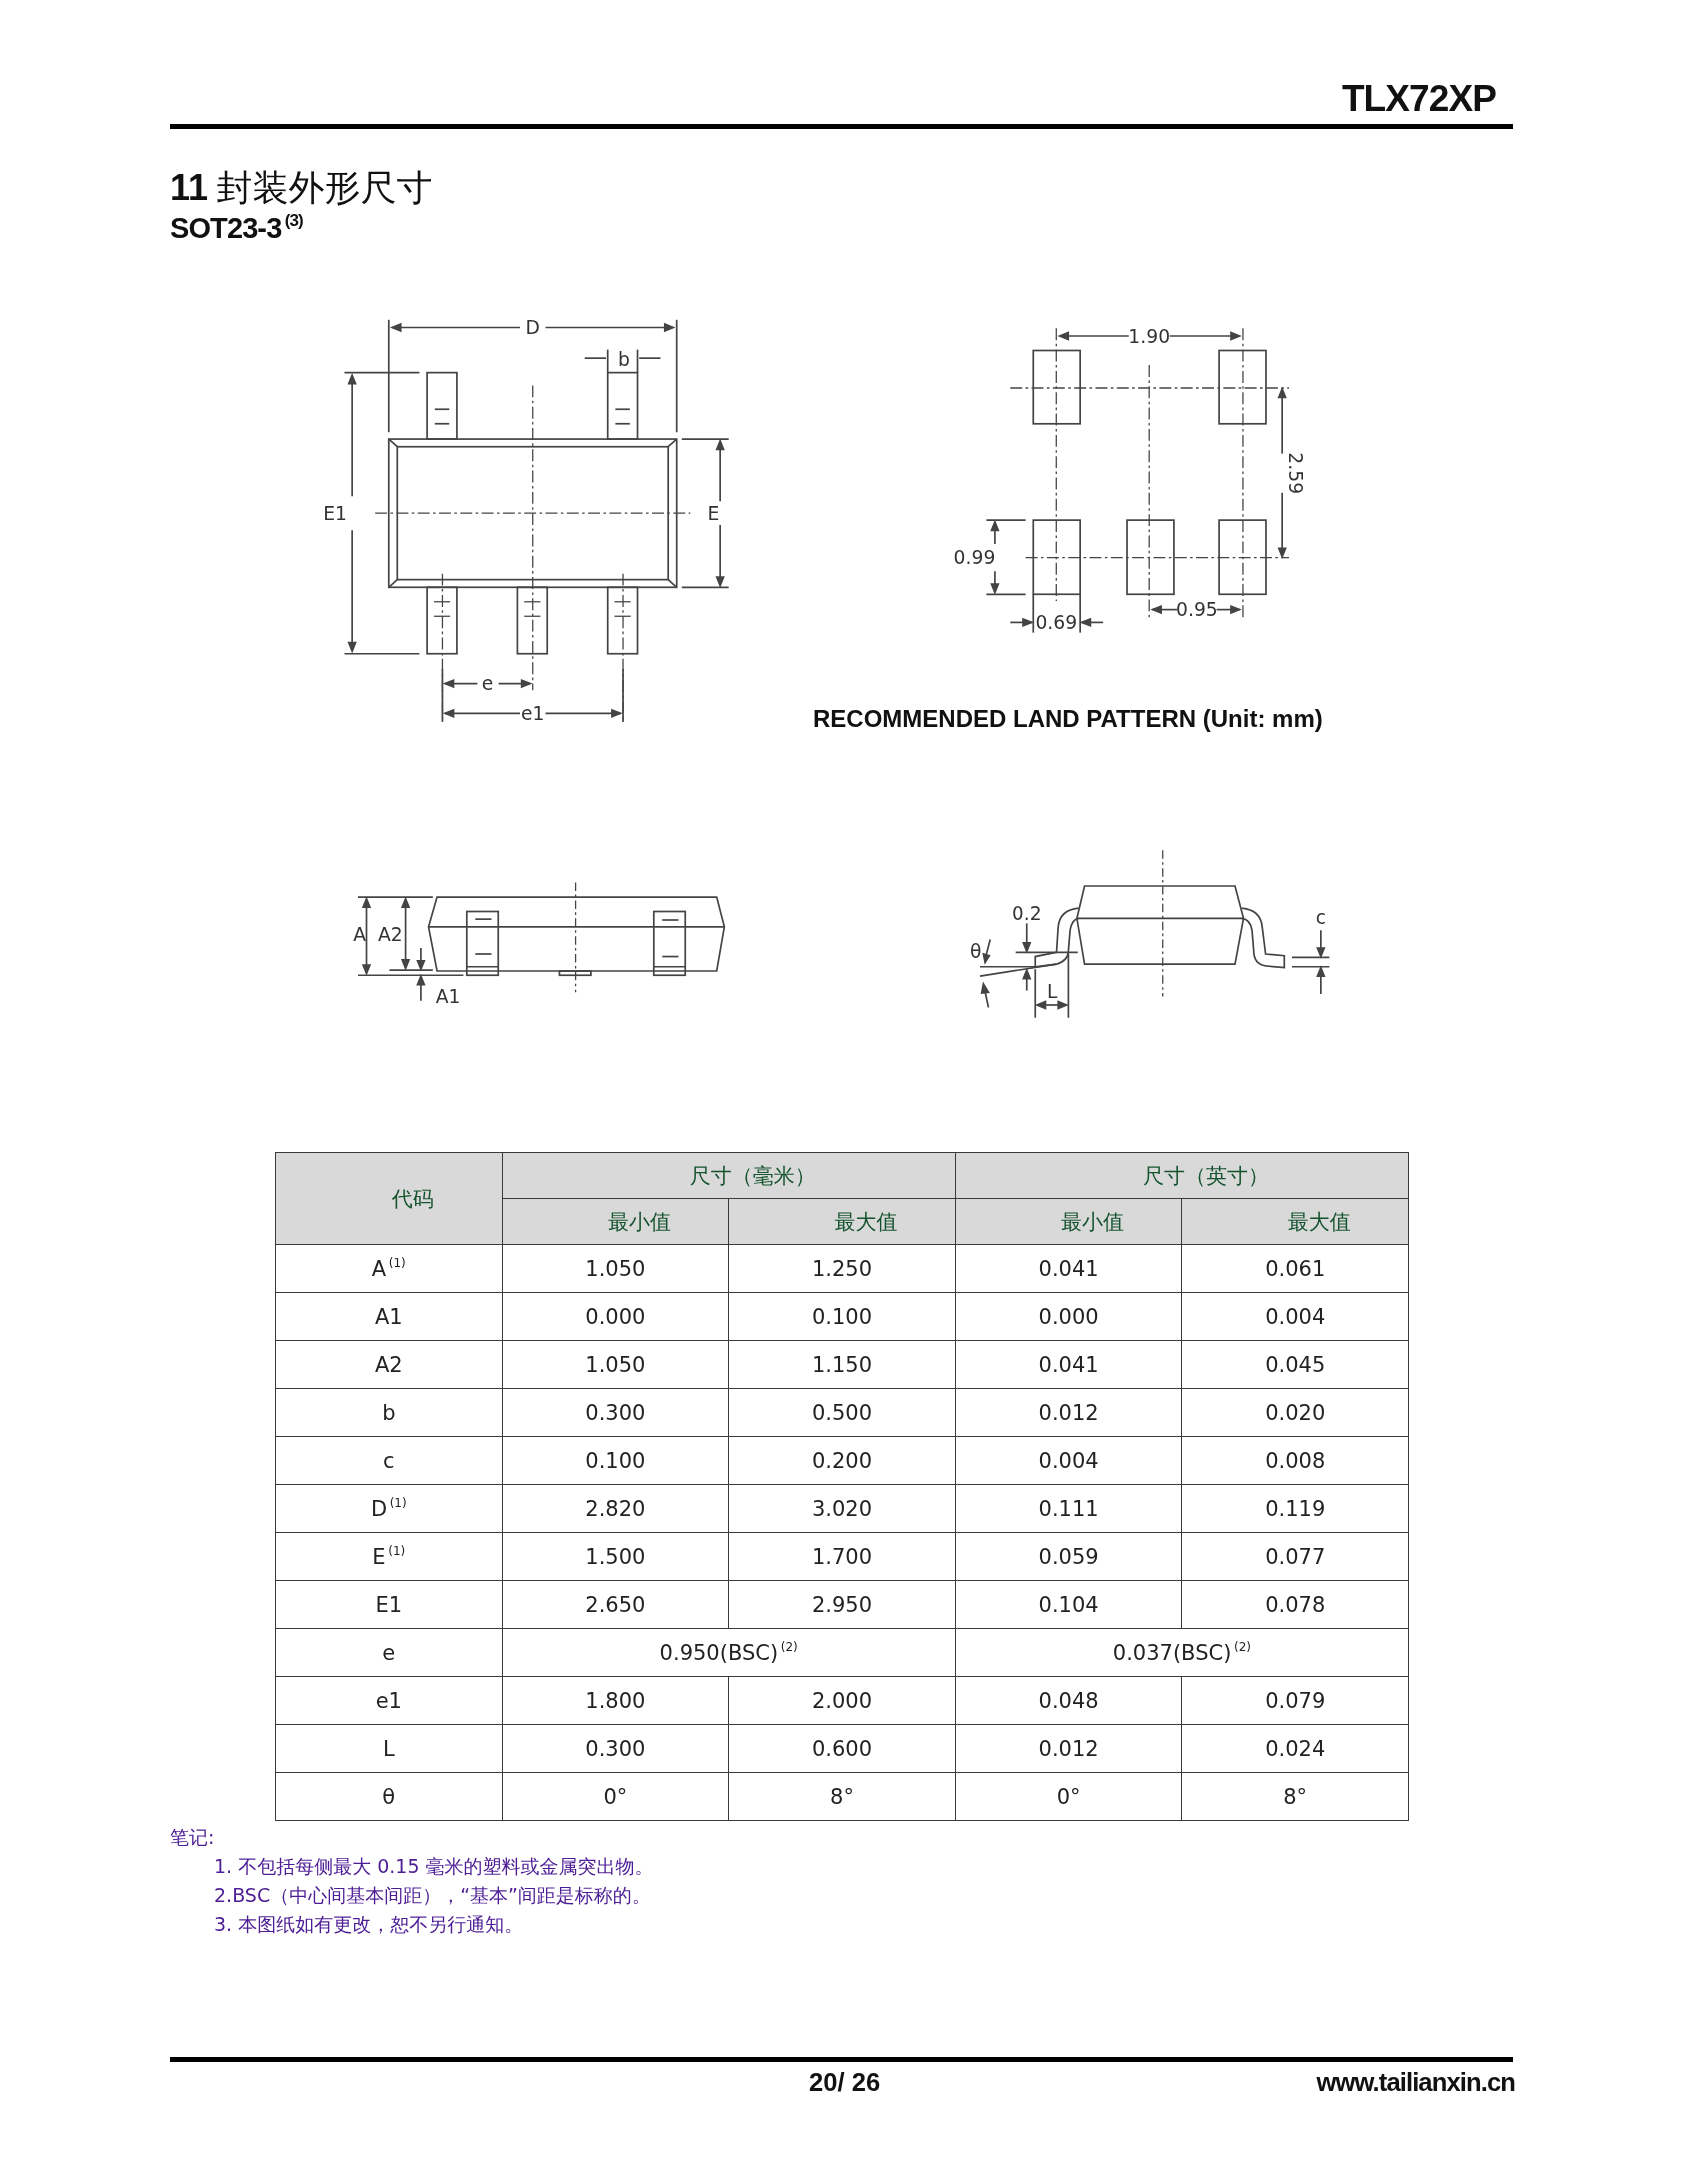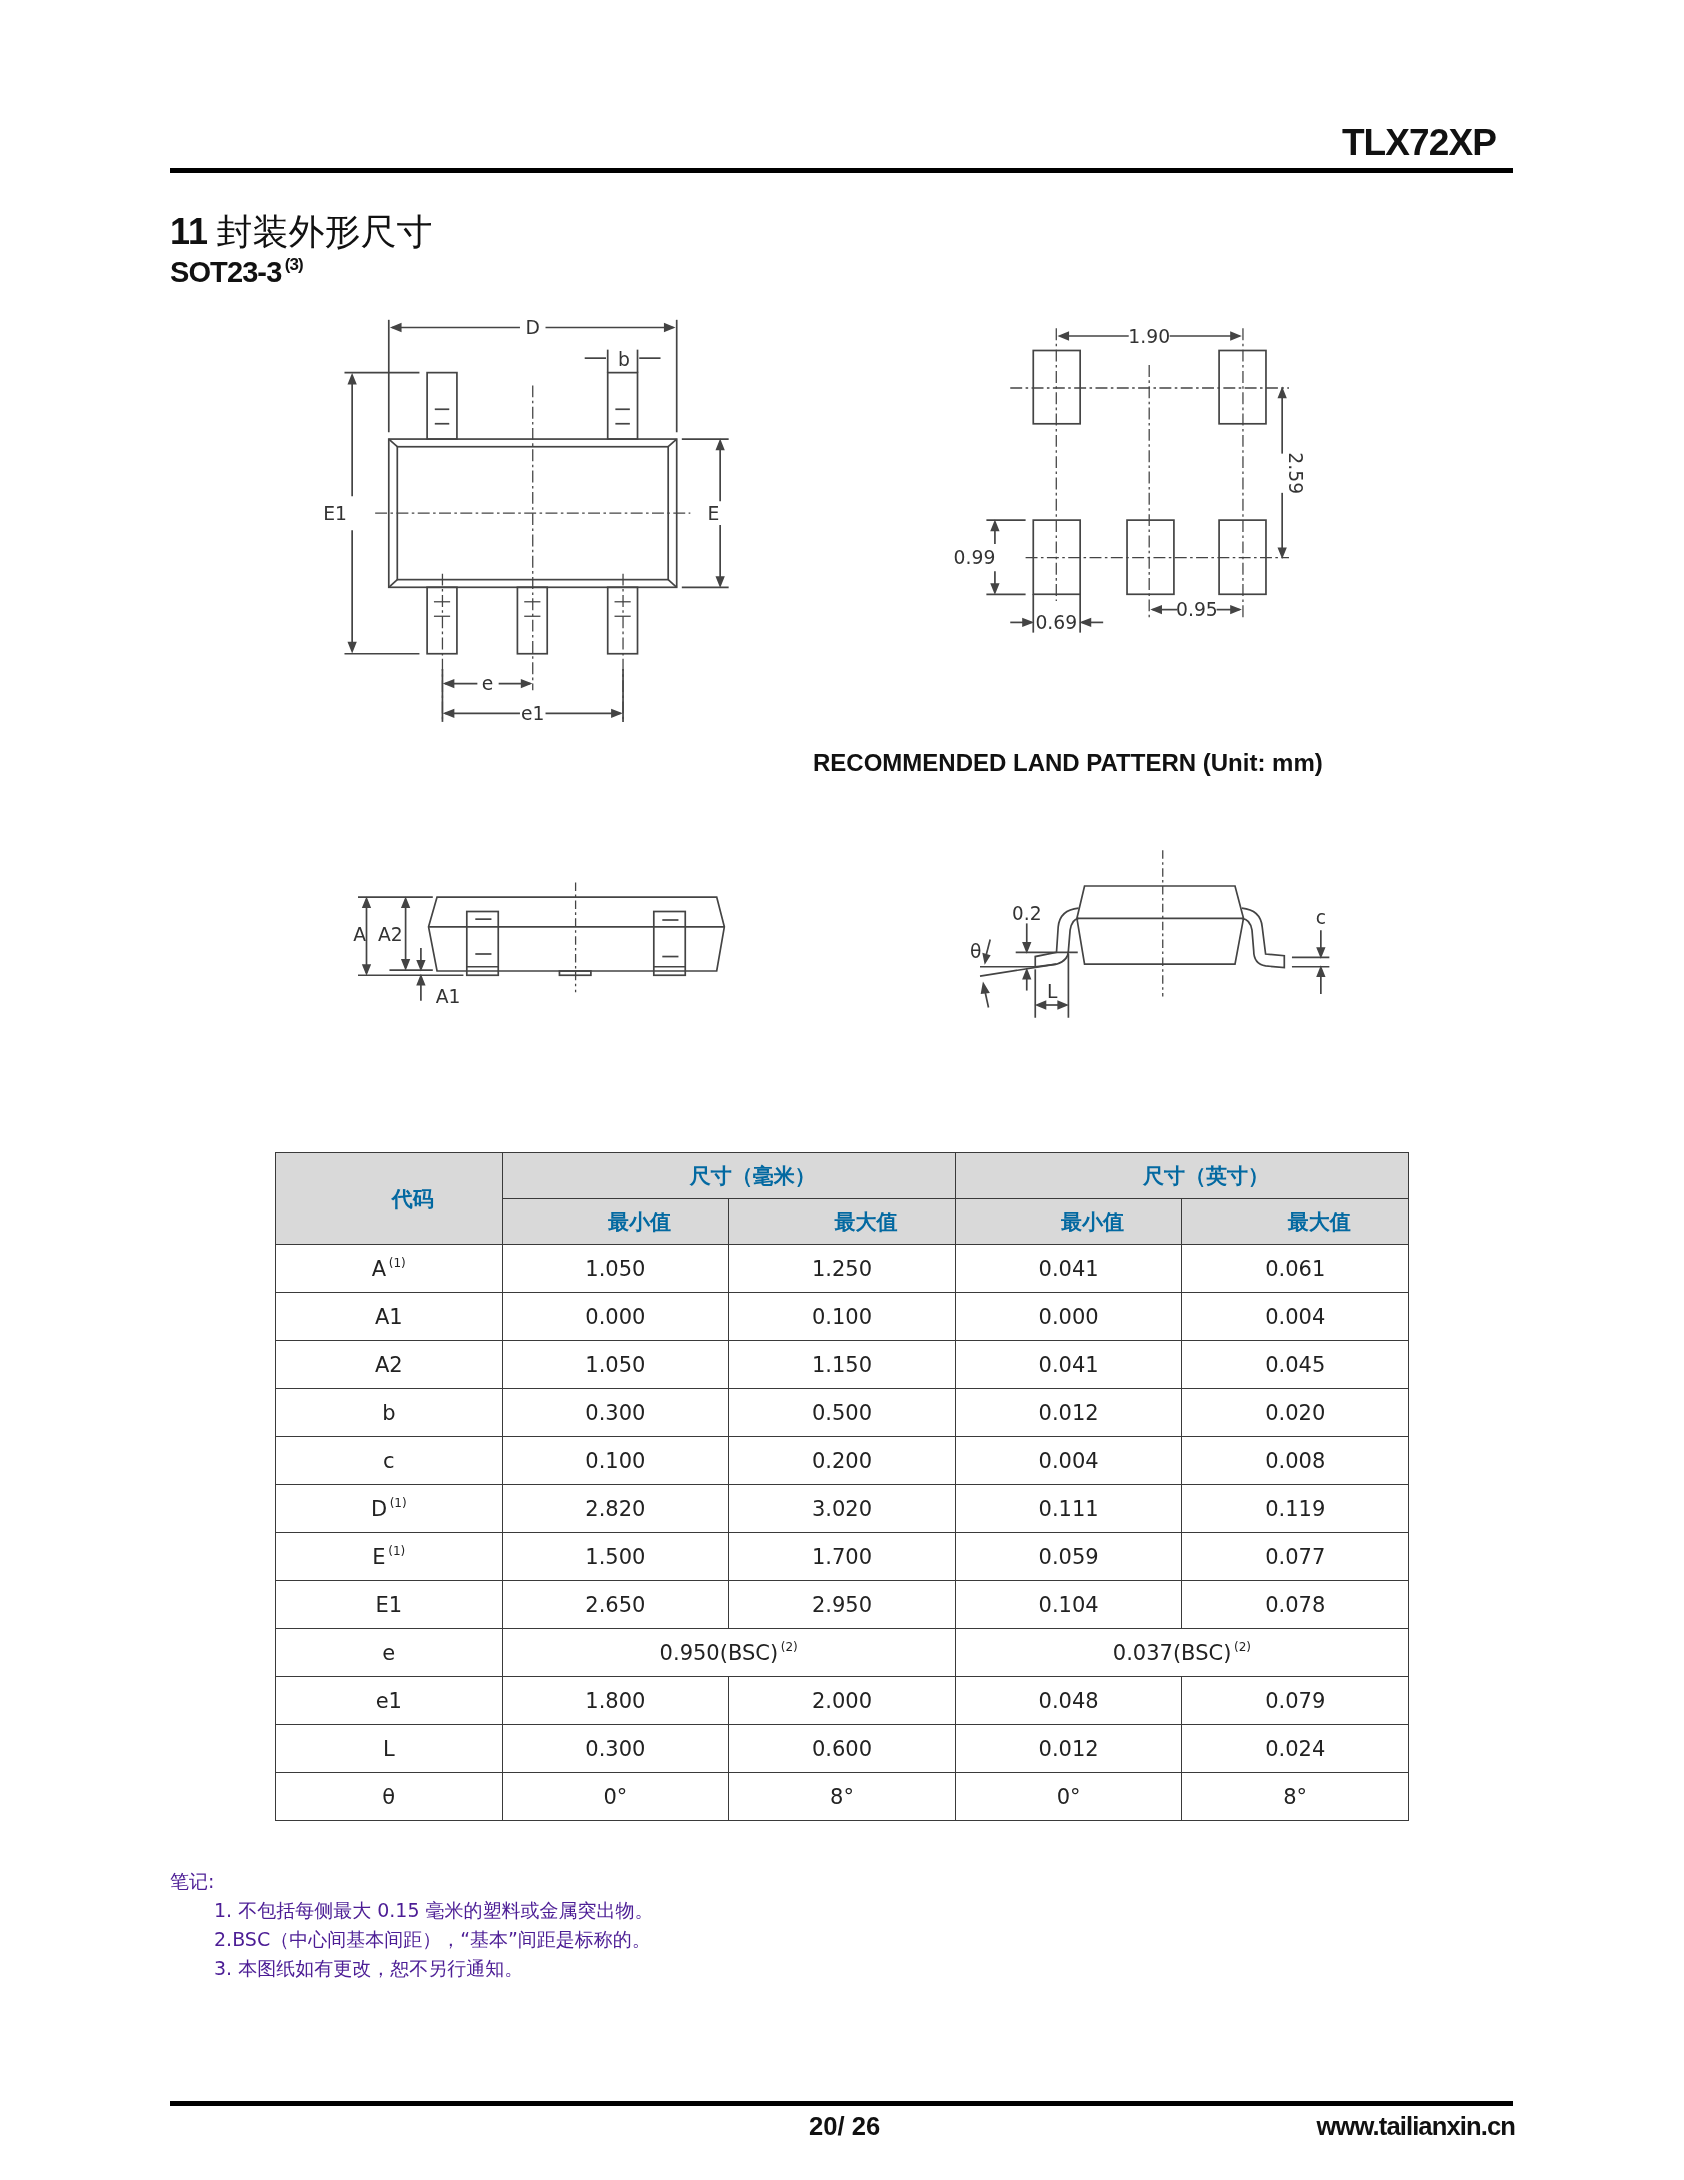--- a/index.html
+++ b/index.html
@@ -1,32 +1,32 @@
 <!DOCTYPE html>
 <html style="font-size:13.6px"><head>
 <meta charset="utf-8">
 <style>
   html, body { margin: 0; padding: 0; background: #ffffff; }
   body { width: 1685px; height: 2181px; position: relative; overflow: hidden;
          font-family: "Liberation Sans", "DejaVu Sans", sans-serif; color: #111; }
-  .abs { position: absolute; margin-top: 44px; }
+  .abs { position: absolute; }
   .doc-title { right: 189px; top: 78px; font-size: 37px; font-weight: bold; letter-spacing: -0.9px; }
   .rule-top { left: 170px; top: 124px; width: 1343px; height: 5.1px; background: #000; }
   .section-title { left: 170px; top: 164px; font-size: 36px; white-space: nowrap; }
   .section-title .num { font-weight: bold; margin-right: 8.5px; }
   .pkg-title { left: 170px; top: 211px; font-size: 29px; font-weight: bold; letter-spacing: -0.9px; }
   .pkg-title sup { font-size: 17px; vertical-align: 12px; margin-left: 3.4px; }
   svg.drawing { position: absolute; overflow: visible; }
   svg text { font-family: "DejaVu Sans", sans-serif; fill: #333; }
   .lp-caption { left: 813px; top: 705px; font-size: 24px; font-weight: bold; white-space: nowrap; }
 
   table.dims { position: absolute; left: 275px; top: 1152px; width: 1134px; border-collapse: collapse;
                font-family: "DejaVu Sans", sans-serif; font-size: 21px; color: #222; }
   table.dims td, table.dims th { border: 1.7px solid #3a3a3a; text-align: center; padding: 0; }
-  table.dims th { background: #d9d9d9; font-weight: bold; height: 45px; color: #0369a1; padding-left: 48px; }
+  table.dims th { background: #d9d9d9; font-weight: normal; height: 45px; color: #14532d; padding-left: 48px; }
   table.dims td { height: 47px; }
   table.dims col.c0 { width: 227px; }
   table.dims col.cx { width: 227px; }
   .sup { font-size: 12px; vertical-align: 8.5px; margin-left: 2.6px; }
 
   .notes { left: 170px; top: 1823px; font-family: "DejaVu Sans", sans-serif; font-size: 19px; color: #4c1d95; line-height: 29px; }
   .notes .item { padding-left: 44px; }
   .rule-bottom { left: 170px; top: 2057px; width: 1343px; height: 5.1px; background: #000; }
   .page-num { left: 809px; top: 2068px; font-size: 25.6px; font-weight: bold; }
   .site { right: 170px; top: 2068px; font-size: 25.6px; font-weight: bold; letter-spacing: -0.9px; }

